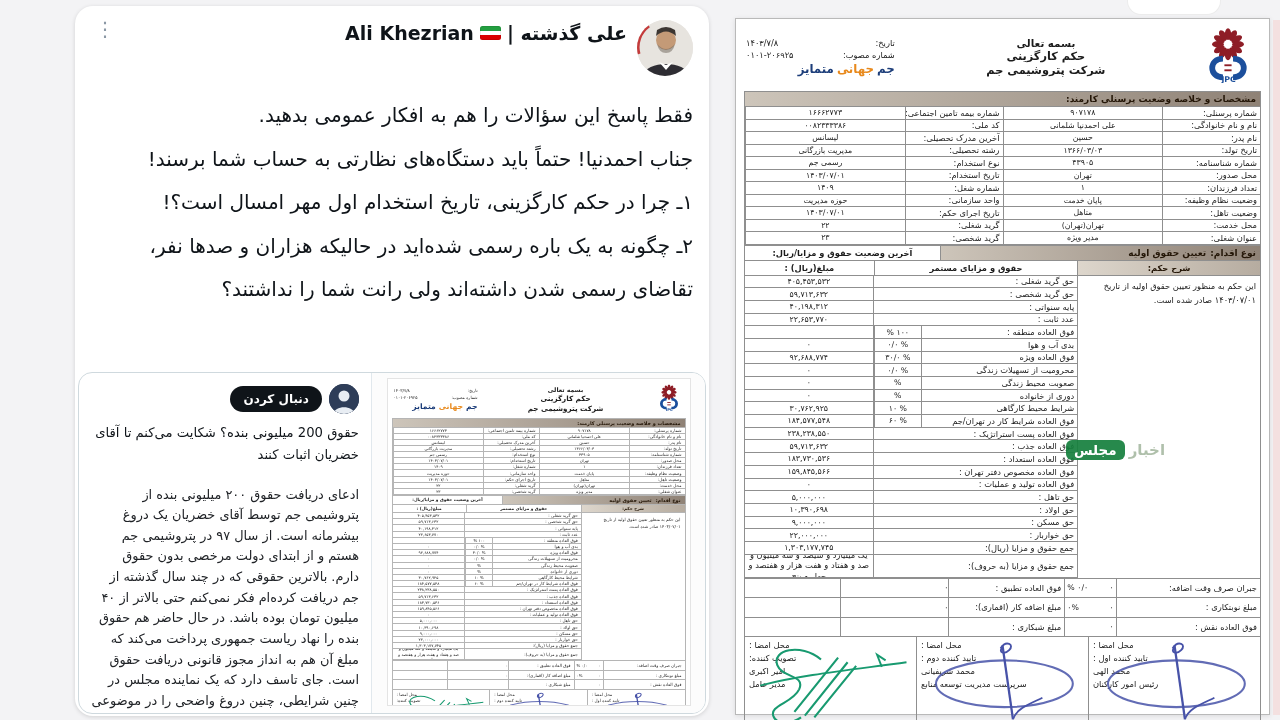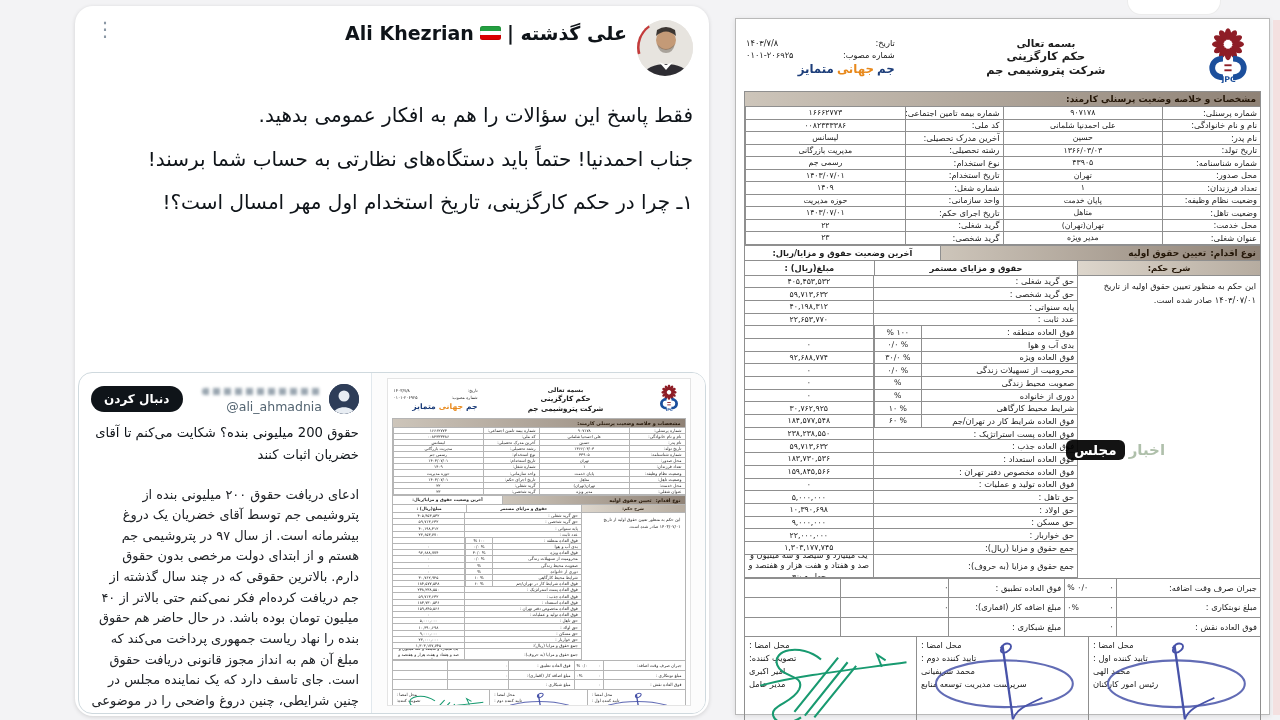--- a/index.html
+++ b/index.html
@@ -110,21 +110,21 @@
   .bval{justify-content:flex-end;padding-left:4px;font-size:var(--nfs);}
   .sig-row{display:flex;direction:rtl;height:var(--sigh);border:1px solid var(--bd);border-top:none;}
   .sig-box{flex:1;position:relative;border-left:1px solid var(--bd);overflow:hidden;}
   .sig-box:last-child{border-left:none;}
   .sig-lines{position:relative;z-index:1;padding:2px 4px;font-size:var(--fs);line-height:1.55;text-align:left;}
   .sig-ink{position:absolute;inset:0;z-index:2;}
   .sig-ink svg{width:100%;height:100%;}
   .watermark{position:absolute;left:330px;top:421px;z-index:5;display:flex;direction:rtl;
     align-items:center;gap:4px;opacity:.92;}
   .wm-text{color:#a9bba4;font-weight:bold;font-size:15px;}
-  .wm-badge{background:#000000;color:#fff;font-weight:bold;font-size:13.5px;
+  .wm-badge{background:#15803d;color:#fff;font-weight:bold;font-size:13.5px;
     padding:2px 8px;border-radius:6px;}
 
   
   .top-tab{position:absolute;left:1128px;top:-12px;width:92px;height:26px;background:#fff;
     border-radius:13px;box-shadow:0 0 0 1px #ececec;}
   .edge-strip{position:absolute;right:0;top:20px;bottom:5px;width:7px;background:#f4e0e0;}
 </style>
 </head>
 <body>
 
@@ -150,35 +150,32 @@
           <span class="latin">Ali Khezrian</span>
         </div>
       </div>
       <div class="menu-dots">⋮</div>
     </div>
 
     <div class="tweet-body" id="tweet-body">
         <div>فقط پاسخ این سؤالات را هم به افکار عمومی بدهید.</div>
         <div>جناب احمدنیا! حتماً باید دستگاه‌های نظارتی به حساب شما برسند!</div>
         <div>۱ـ چرا در حکم کارگزینی، تاریخ استخدام اول مهر امسال است؟!</div>
+        <div>۲ـ چگونه به یک باره رسمی شده‌اید در حالیکه هزاران و صدها نفر، تقاضای رسمی شدن داشته‌اند ولی رانت شما را نداشتند؟</div>
       </div>
 
     <div class="quote-card">
       <div class="quote-content">
         <div class="quote-header">
           <div class="q-avatar">
             <svg viewBox="0 0 30 30">
               <rect width="30" height="30" fill="#2e3d58"></rect>
               <circle cx="15" cy="12" r="5.5" fill="#e8edf3"></circle>
               <path d="M4 30 C6 21 24 21 26 30 Z" fill="#e8edf3"></path>
             </svg>
-          </div>
-          <div class="q-id">
-            <div class="blur-name"></div>
-            <div class="q-handle">@ali_ahmadnia</div>
           </div>
           <button class="follow-btn">دنبال کردن</button>
         </div>
         <div class="quote-lead">حقوق 200 میلیونی بنده؟ شکایت می‌کنم تا آقای خضریان اثبات کنند</div>
         <div class="quote-body">ادعای دریافت حقوق ۲۰۰ میلیونی بنده از پتروشیمی جم توسط آقای خضریان یک دروغ بیشرمانه است. از سال ۹۷ در پتروشیمی جم هستم و از ابتدای دولت مرخصی بدون حقوق دارم. بالاترین حقوقی که در چند سال گذشته از جم دریافت کرده‌ام فکر نمی‌کنم حتی بالاتر از ۴۰ میلیون تومان بوده باشد. در حال حاضر هم حقوق بنده را نهاد ریاست جمهوری پرداخت می‌کند که مبلغ آن هم به انداز مجوز قانونی دریافت حقوق است. جای تاسف دارد که یک نماینده مجلس در چنین شرایطی، چنین دروغ واضحی را در موضوعی عنوان می‌کند که یک خوراک خبری برای دشمنان ایران و عامل عصبانی کردن مردم در این شرایط سخت اقتصادی و جورچین پازل دشمن است!</div>
       </div>
       <div class="quote-media">
         <div id="doc-mini" class="doc doc--mini">
             <div class="doc-header">
               <div class="doc-logo"><svg viewBox="0 0 86 78">

